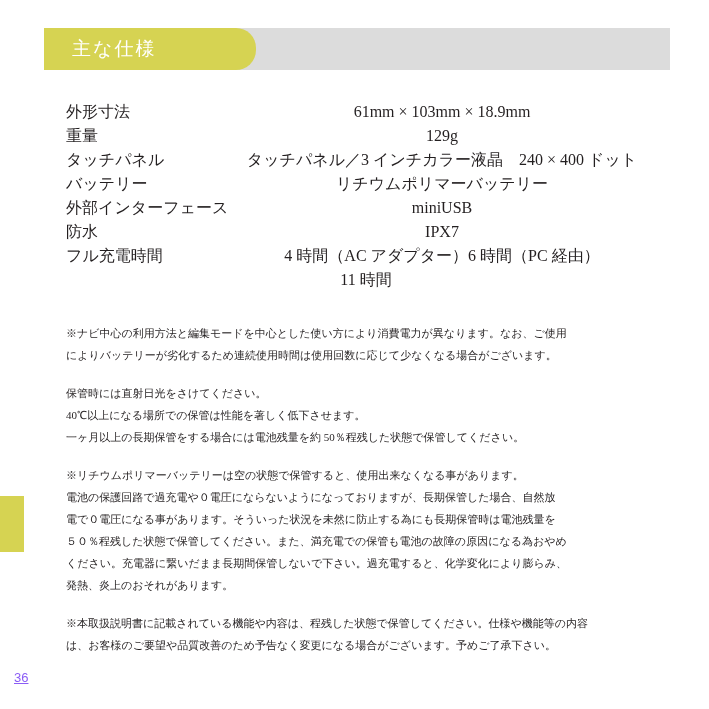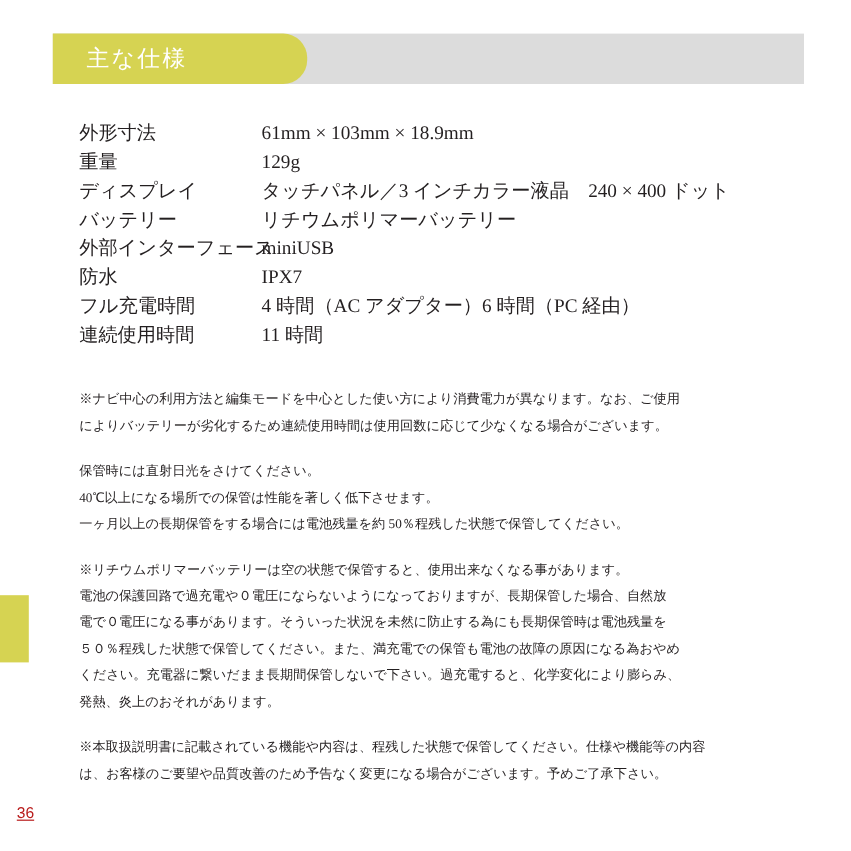--- a/index.html
+++ b/index.html
@@ -59,20 +59,21 @@
     align-items: flex-start;
   }
   .spec-label {
     width: 152px;
     flex: 0 0 152px;
     white-space: nowrap;
   }
   .spec-value {
     flex: 1 1 auto;
     white-space: nowrap;
+    text-align: center;
   }
 
   
   .notes {
     position: absolute;
     left: 66px;
     top: 322px;
     width: 608px;
     font-size: 11px;
     line-height: 22px;
@@ -97,21 +98,21 @@
     height: 56px;
     background: #d6d352;
   }
 
   
   .page-number {
     position: absolute;
     left: 14px;
     top: 670px;
     font-size: 13px;
-    color: #b91c1c;
+    color: #8b5cf6;
     font-family: "Liberation Sans", sans-serif;
     text-decoration: underline;
   }
 </style>
 </head>
 <body>
 
 <div class="header-band"></div>
 <div class="header-tab"></div>
 <div class="header-title">主な仕様</div>
@@ -119,41 +120,40 @@
 <div class="spec-table">
   <div class="spec-row">
     <div class="spec-label">外形寸法</div>
     <div class="spec-value">61mm × 103mm × 18.9mm</div>
   </div>
   <div class="spec-row">
     <div class="spec-label">重量</div>
     <div class="spec-value">129g</div>
   </div>
   <div class="spec-row">
-    <div class="spec-label">ディスプレイ</div>
+    <div class="spec-label">タッチパネル</div>
     <div class="spec-value">タッチパネル／3 インチカラー液晶　240 × 400 ドット</div>
   </div>
   <div class="spec-row">
     <div class="spec-label">バッテリー</div>
     <div class="spec-value">リチウムポリマーバッテリー</div>
   </div>
   <div class="spec-row">
     <div class="spec-label">外部インターフェース</div>
     <div class="spec-value">miniUSB</div>
   </div>
   <div class="spec-row">
     <div class="spec-label">防水</div>
     <div class="spec-value">IPX7</div>
   </div>
   <div class="spec-row">
     <div class="spec-label">フル充電時間</div>
     <div class="spec-value">4 時間（AC アダプター）6 時間（PC 経由）</div>
   </div>
   <div class="spec-row">
-    <div class="spec-label">連続使用時間</div>
     <div class="spec-value">11 時間</div>
   </div>
 </div>
 
 <div class="notes">
   <div class="note-block">
     <div class="note-line">※ナビ中心の利用方法と編集モードを中心とした使い方により消費電力が異なります。なお、ご使用</div>
     <div class="note-line">によりバッテリーが劣化するため連続使用時間は使用回数に応じて少なくなる場合がございます。</div>
   </div>
   <div class="note-block">

